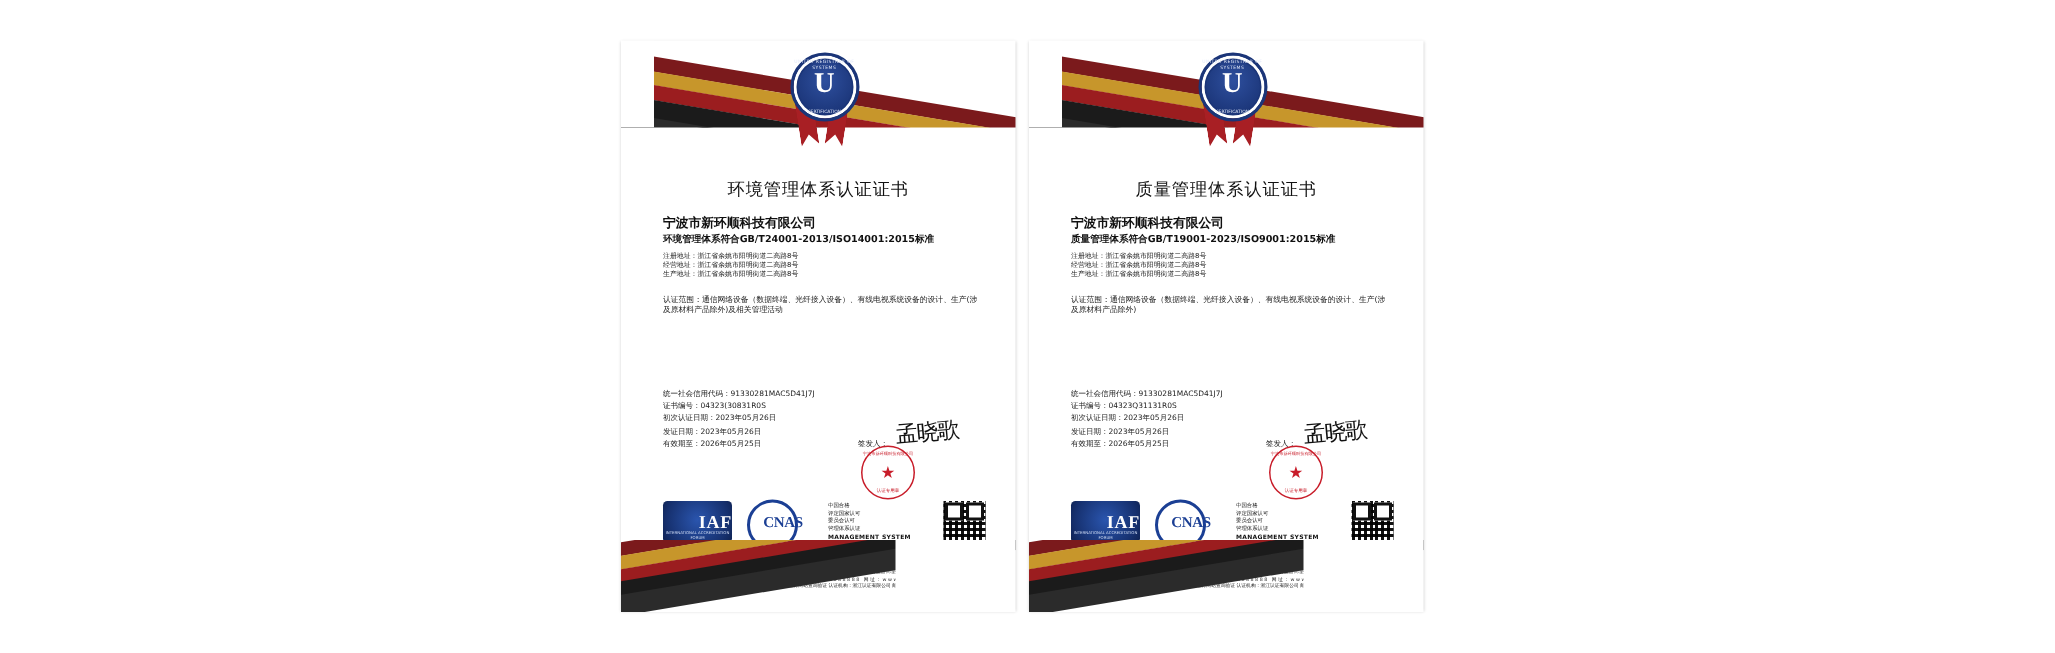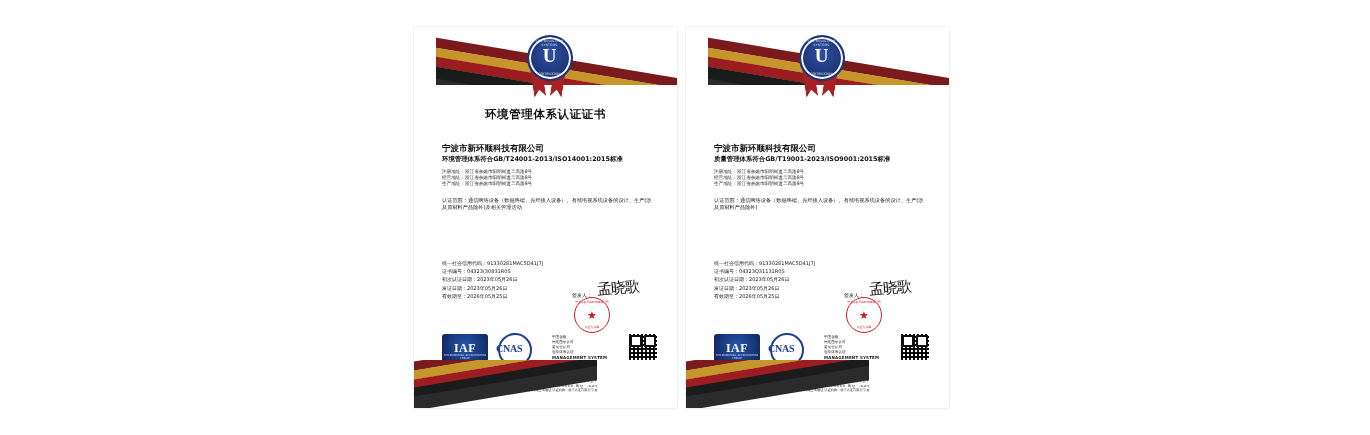--- a/index.html
+++ b/index.html
@@ -130,24 +130,24 @@
     position: absolute;
     bottom: 3px; left: 0; right: 0;
     text-align: center;
     color: #dfe6f7;
     font-size: 3px;
   }
 
   
   .title-cn {
     position: absolute;
-    top: 80px; left: 0; right: 0;
+    top: 92px; left: 0; right: 0;
     text-align: center;
     font-size: 11.5px;
-    font-weight: bold;
+    font-weight: normal;
     color: #111111;
     letter-spacing: 0.6px;
   }
   .company {
     position: absolute;
     top: 116px; left: 28px;
     font-size: 8.5px;
     font-weight: bold;
     color: #101010;
   }
@@ -234,21 +234,21 @@
     left: 0; top: 2px;
     width: 46px; height: 28px;
     border-radius: 3px;
     background: radial-gradient(circle at 50% 45%, #2a55ae 0%, #16306e 75%, #0e2150 100%);
     color: #ffffff;
     overflow: hidden;
   }
   .iaf .word {
     position: absolute;
     top: 7px; left: 0; right: 0;
-    text-align: center;
+    text-align: right;
     font-size: 12px;
     font-weight: bold;
     font-family: "Liberation Serif", serif;
     letter-spacing: 0.5px;
     line-height: 14px;
   }
   .iaf .sub {
     position: absolute;
     bottom: 2px; left: 0; right: 0;
     text-align: center;
@@ -264,20 +264,21 @@
     position: absolute;
     top: 1px; left: 2px;
     width: 30px; height: 30px;
     border-radius: 50%;
     border: 2.2px solid #1b3f94;
   }
   .cnas .word {
     position: absolute;
     top: 11px; left: 0;
     width: 52px;
+    text-align: center;
     font-size: 10px;
     font-weight: bold;
     font-family: "Liberation Serif", serif;
     color: #1b3f94;
     letter-spacing: -0.2px;
   }
   .cnas-text {
     position: absolute;
     left: 110px; top: 3px;
     font-size: 3.6px;
@@ -430,20 +431,21 @@
         <div class="tail l"></div>
         <div class="tail r"></div>
       </div>
       <div class="disc">
         <div class="ring-text">UNITED REGISTRAR OF SYSTEMS</div>
         <div class="u">U</div>
         <div class="btm-text">CERTIFICATION</div>
       </div>
     </div>
 
+    <div class="title-cn">质量管理体系认证证书</div>
     <div class="company">宁波市新环顺科技有限公司</div>
     <div class="standard">质量管理体系符合GB/T19001-2023/ISO9001:2015标准</div>
 
     <div class="addr-block">
       <div>注册地址：浙江省余姚市阳明街道二高路8号</div>
       <div>经营地址：浙江省余姚市阳明街道二高路8号</div>
       <div>生产地址：浙江省余姚市阳明街道二高路8号</div>
     </div>
 
     <div class="scope-block">

